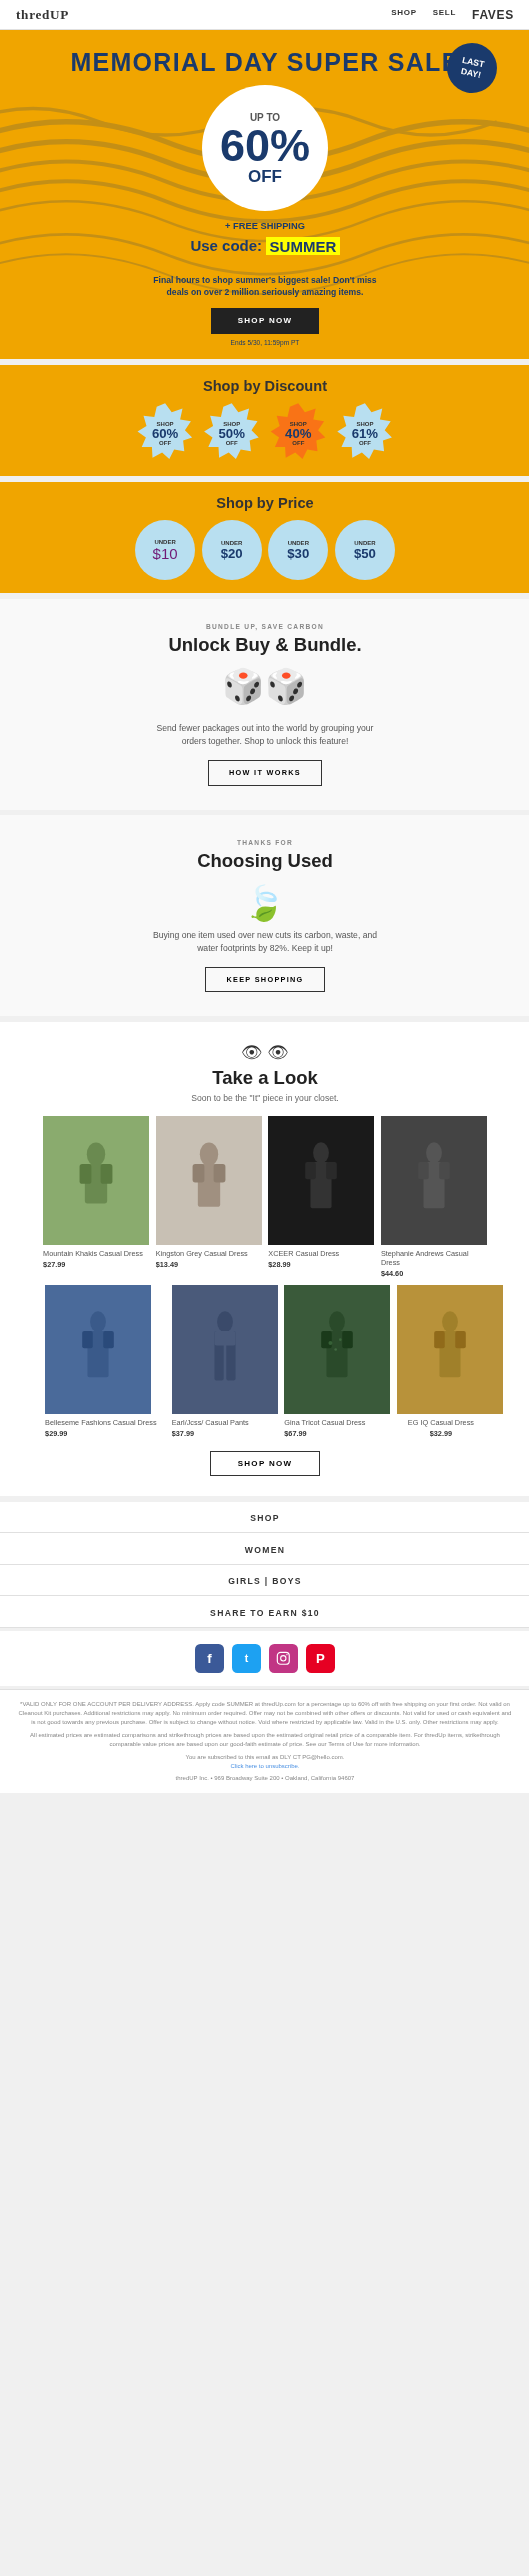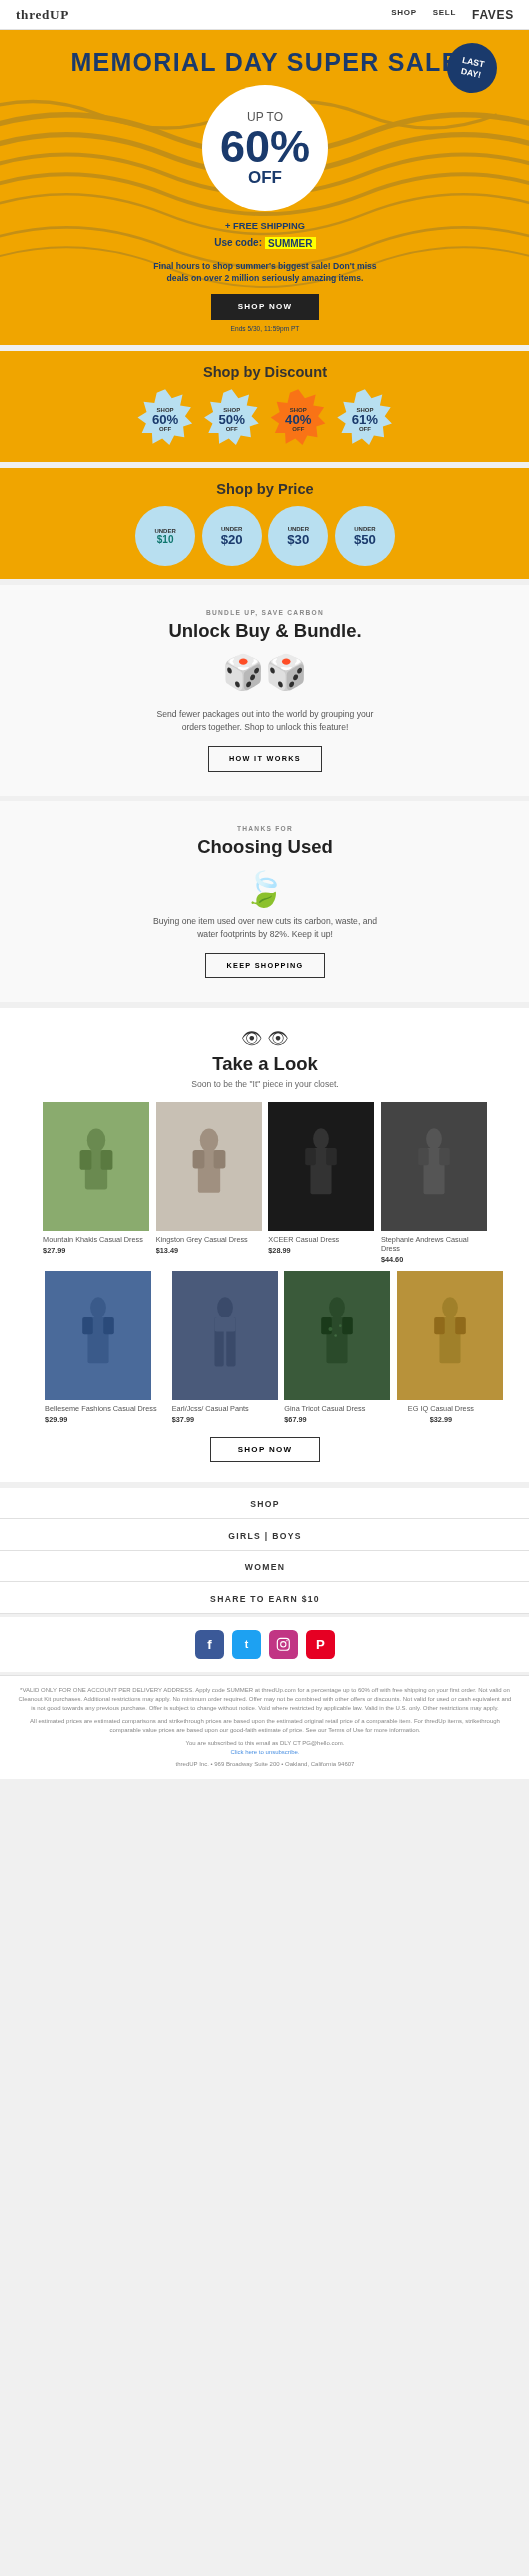--- a/index.html
+++ b/index.html
@@ -32,27 +32,27 @@
 
   <div style="position:absolute;top:13.2px;right:33px;background:#1a3a6c;color:#fff;width:50px;height:50px;border-radius:50%;display:flex;flex-direction:column;align-items:center;justify-content:center;font-weight:900;font-size:8.6px;text-transform:uppercase;line-height:1.3;transform:rotate(12deg);z-index:3;">
     <span>LAST</span>
     <span>DAY!</span>
   </div>
 
   <div style="position:relative;z-index:2;">
     <h1 style="font-size:25px;font-weight:900;color:#1a3a6c;text-transform:uppercase;letter-spacing:1.3px;line-height:1.1;">MEMORIAL DAY SUPER SALE</h1>
 
     <div style="background:#fff;border-radius:50%;width:126px;height:126px;display:flex;flex-direction:column;align-items:center;justify-content:center;margin:9.3px auto;">
-      <span style="font-size:12px;font-weight:normal;color:#555;">UP TO</span>
+      <span style="font-size:10px;font-weight:bold;color:#555;">UP TO</span>
       <span style="font-size:45px;font-weight:900;color:#1a3a6c;line-height:1;">60%</span>
       <span style="font-size:17px;font-weight:900;color:#1a3a6c;line-height:1;">OFF</span>
     </div>
     <div style="font-size:9.3px;font-weight:bold;color:#1a3a6c;margin-bottom:6.6px;">+ FREE SHIPPING</div>
 
-    <div style="font-size:10px;color:#1a3a6c;font-weight:bold;margin-bottom:12px;">
+    <div style="font-size:15px;color:#1a3a6c;font-weight:bold;margin-bottom:20px;">
       <span>Use code:</span>
       <span style="background:#ffff00;padding:0.7px 3.3px;">SUMMER</span>
     </div>
 
     <p style="font-size:8.6px;color:#1a3a6c;max-width:225px;margin:0 auto 9.3px;font-weight:600;line-height:1.4;">Final hours to shop summer's biggest sale! Don't miss deals on over 2 million seriously amazing items.</p>
 
     <button style="background:#222;color:#fff;border:none;padding:8.6px 26.5px;font-size:8px;font-weight:bold;letter-spacing:1.3px;cursor:pointer;text-transform:uppercase;">SHOP NOW</button>
 
     <div style="font-size:6.6px;color:#1a3a6c;margin-top:5.3px;">Ends 5/30, 11:59pm PT</div>
   </div>
@@ -82,21 +82,21 @@
       <span style="font-size:6px;font-weight:bold;color:#333;">OFF</span>
     </div>
   </div>
 </section>
 
 <section style="background:#f0a500;padding:13.2px;text-align:center;margin-top:5.3px;">
   <h2 style="font-size:14.6px;font-weight:bold;color:#333;margin-bottom:9.3px;">Shop by Price</h2>
   <div style="display:flex;justify-content:center;gap:6.6px;">
     <div style="width:60px;height:60px;background:#b8dff0;border-radius:50%;display:flex;flex-direction:column;align-items:center;justify-content:center;cursor:pointer;">
       <span style="font-size:6px;font-weight:bold;color:#333;text-transform:uppercase;">UNDER</span>
-      <span style="font-size:10px;font-weight:700;color:#0f766e;">$10</span>
+      <span style="font-size:15px;font-weight:400;color:#701a75;">$10</span>
     </div>
     <div style="width:60px;height:60px;background:#b8dff0;border-radius:50%;display:flex;flex-direction:column;align-items:center;justify-content:center;cursor:pointer;">
       <span style="font-size:6px;font-weight:bold;color:#333;text-transform:uppercase;">UNDER</span>
       <span style="font-size:13.2px;font-weight:900;color:#1a3a6c;">$20</span>
     </div>
     <div style="width:60px;height:60px;background:#b8dff0;border-radius:50%;display:flex;flex-direction:column;align-items:center;justify-content:center;cursor:pointer;">
       <span style="font-size:6px;font-weight:bold;color:#333;text-transform:uppercase;">UNDER</span>
       <span style="font-size:13.2px;font-weight:900;color:#1a3a6c;">$30</span>
     </div>
     <div style="width:60px;height:60px;background:#b8dff0;border-radius:50%;display:flex;flex-direction:column;align-items:center;justify-content:center;cursor:pointer;">
@@ -239,24 +239,24 @@
   </div>
 
   <button style="background:transparent;border:1.3px solid #333;padding:7.3px 26.5px;font-size:8px;font-weight:bold;letter-spacing:1.3px;cursor:pointer;text-transform:uppercase;">SHOP NOW</button>
 </section>
 
 <div style="background:#fff;margin-top:5.3px;">
   <div style="text-align:center;padding:9.3px;border-bottom:0.7px solid #e0e0e0;cursor:pointer;">
     <span style="font-size:8.6px;font-weight:bold;color:#333;letter-spacing:1.3px;text-transform:uppercase;">SHOP</span>
   </div>
   <div style="text-align:center;padding:9.3px;border-bottom:0.7px solid #e0e0e0;cursor:pointer;">
+    <span style="font-size:8.6px;font-weight:bold;color:#333;letter-spacing:1.3px;text-transform:uppercase;">WOMEN</span>
+  </div>
+  <div style="text-align:center;padding:9.3px;border-bottom:0.7px solid #e0e0e0;cursor:pointer;">
     <span style="font-size:8.6px;font-weight:bold;color:#333;letter-spacing:1.3px;text-transform:uppercase;">GIRLS | BOYS</span>
-  </div>
-  <div style="text-align:center;padding:9.3px;border-bottom:0.7px solid #e0e0e0;cursor:pointer;">
-    <span style="font-size:8.6px;font-weight:bold;color:#333;letter-spacing:1.3px;text-transform:uppercase;">WOMEN</span>
   </div>
   <div style="text-align:center;padding:9.3px;border-bottom:0.7px solid #e0e0e0;cursor:pointer;">
     <span style="font-size:8.6px;font-weight:bold;color:#333;letter-spacing:1.3px;text-transform:uppercase;">SHARE TO EARN $10</span>
   </div>
 </div>
 
 <div style="background:#fff;padding:13.2px;text-align:center;margin-top:2.6px;">
   <div style="display:flex;justify-content:center;gap:8px;">
     <div style="width:29px;height:29px;background:#3b5998;border-radius:5.3px;display:flex;align-items:center;justify-content:center;color:#fff;font-size:13.2px;font-weight:bold;cursor:pointer;">f</div>
     <div style="width:29px;height:29px;background:#1da1f2;border-radius:5.3px;display:flex;align-items:center;justify-content:center;color:#fff;font-size:10.6px;font-weight:bold;cursor:pointer;">t</div>

